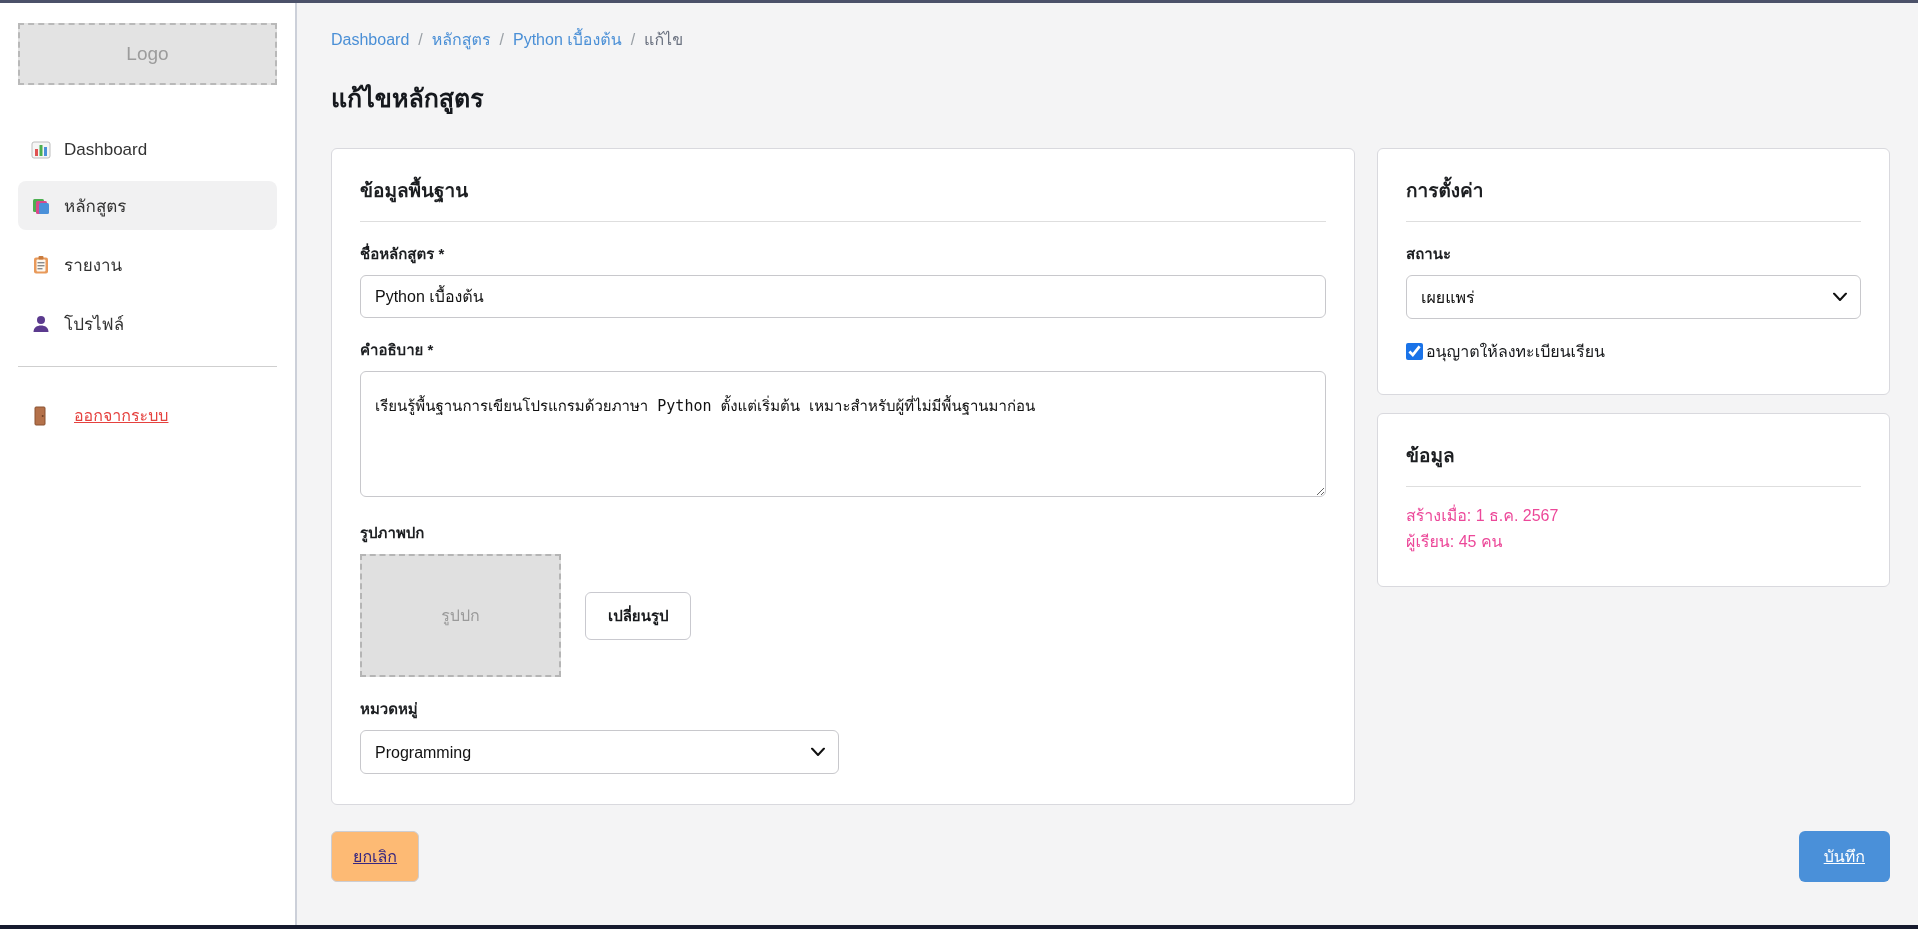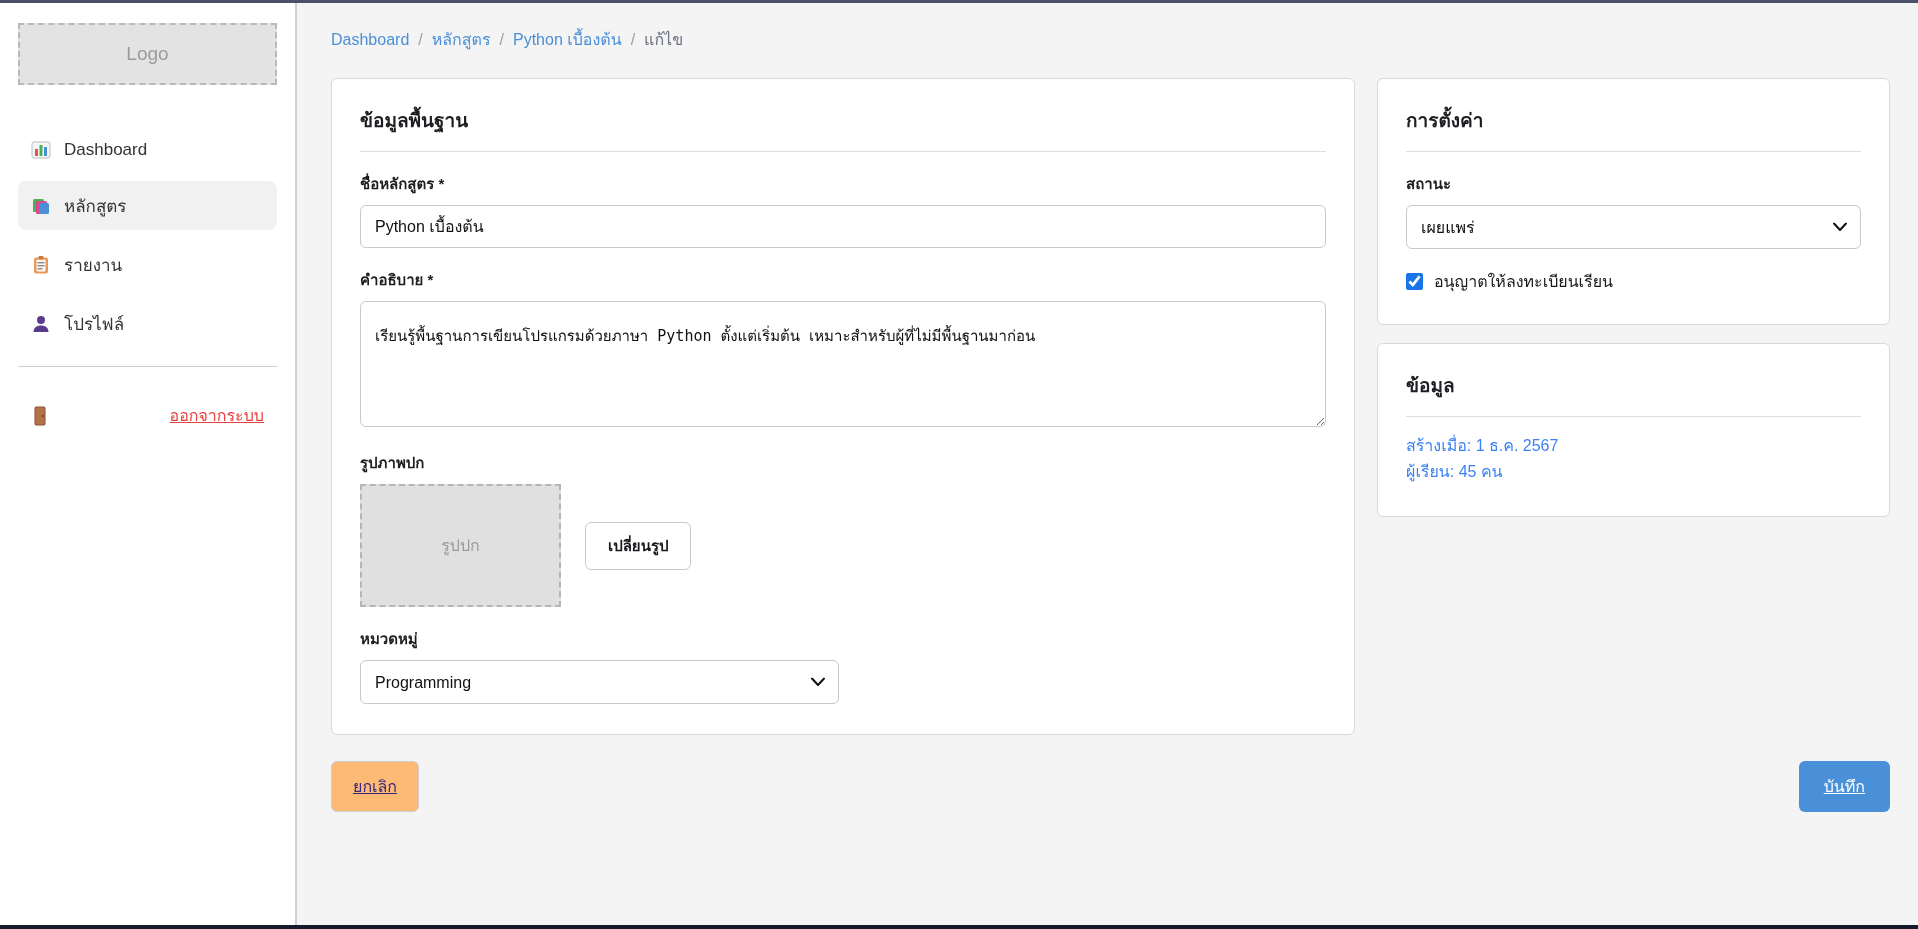--- a/index.html
+++ b/index.html
@@ -34,23 +34,23 @@
     padding: 11px 13px;
     font-size: 17px; color: #333;
     border-radius: 8px;
     cursor: pointer;
     margin-bottom: 10px;
   }
   .nav-item.active { background: #f1f1f2; }
   .nav-icon { width: 20px; height: 20px; display: inline-flex; }
   .sidebar-divider { border: none; border-top: 1px solid #cfcfcf; margin: 18px 0 30px 0; }
   .logout-item {
-    display: flex; align-items: center; gap: 13px;
+    display: flex; align-items: center; gap: 23px;
     padding: 6px 13px; font-size: 16px;
-    color: #e5413e; cursor: pointer; justify-content: space-between;
+    color: #e5413e; cursor: pointer;
   }
   .logout-item .label { text-decoration: underline; }
 
   
   .main { flex: 1; padding: 24px 28px 0 34px; }
   .breadcrumb { display: flex; align-items: center; gap: 9px; font-size: 16px; margin-bottom: 26px; }
   .breadcrumb .crumb-link { color: #4a8fd6; cursor: pointer; }
   .breadcrumb .crumb-sep { color: #9aa0a6; }
   .breadcrumb .crumb-current { color: #6b7280; }
   .page-title { font-size: 25px; font-weight: bold; color: #15181d; margin-bottom: 30px; }
@@ -112,26 +112,26 @@
     background: #fff; font-size: 16px; padding: 0 40px 0 14px;
     font-family: "Liberation Sans", sans-serif; color: #111;
     cursor: pointer; outline: none;
   }
   .select-cat { width: 479px; }
   .chevron {
     position: absolute; right: 14px; top: 50%; transform: translateY(-50%);
     pointer-events: none; display: inline-flex;
   }
 
-  .check-row { display: flex; align-items: center; gap: 11px; margin-top: 20px; font-size: 16px; color: #17191c; cursor: pointer; }
+  .check-row { display: flex; align-items: center; gap: 3px; margin-top: 20px; font-size: 16px; color: #17191c; cursor: pointer; }
   .check-row input[type="checkbox"] {
     width: 17px; height: 17px; accent-color: #1a73e8; cursor: pointer;
   }
 
-  .info-rows { margin-top: 16px; color: #3b82f6; font-size: 16px; line-height: 1.65; }
+  .info-rows { margin-top: 16px; color: #ec4899; font-size: 16px; line-height: 1.65; }
 
   .actions-row {
     display: flex; justify-content: space-between; align-items: center;
     margin-top: 26px;
   }
   .btn-cancel {
     background: #fdba74; border: 1px solid #cdcdd2;
     padding: 12px 21px; font-size: 16px;
     color: #38277f; text-decoration: underline;
   }
@@ -215,20 +215,21 @@
     <nav class="breadcrumb">
       <span class="crumb-link">Dashboard</span>
       <span class="crumb-sep">/</span>
       <span class="crumb-link">หลักสูตร</span>
       <span class="crumb-sep">/</span>
       <span class="crumb-link">Python เบื้องต้น</span>
       <span class="crumb-sep">/</span>
       <span class="crumb-current">แก้ไข</span>
     </nav>
 
+    <h1 class="page-title">แก้ไขหลักสูตร</h1>
 
     <div class="columns">
 
       <section class="card card-main">
         <h2 class="section-title">ข้อมูลพื้นฐาน</h2>
         <hr class="section-divider">
 
         <label class="field-label">ชื่อหลักสูตร *</label>
         <input class="text-input" type="text" value="Python เบื้องต้น" style="">
 

